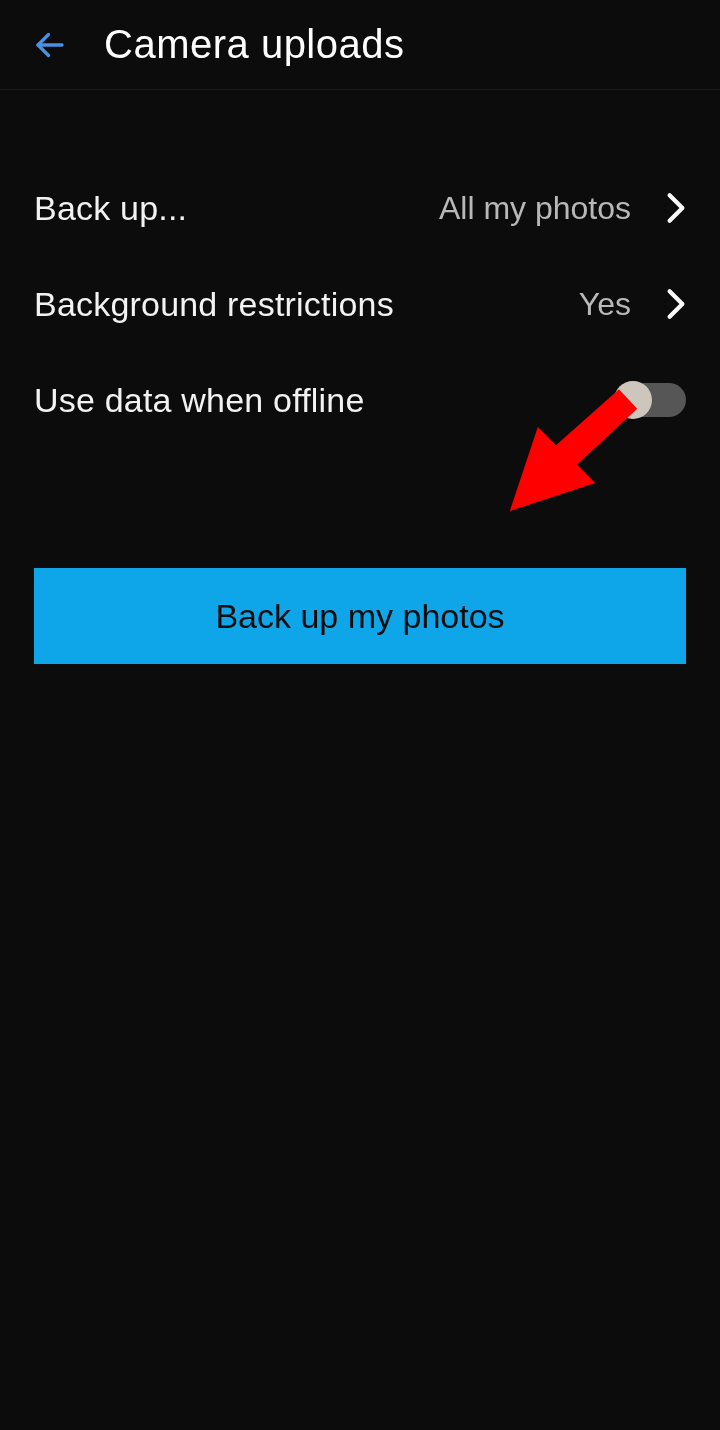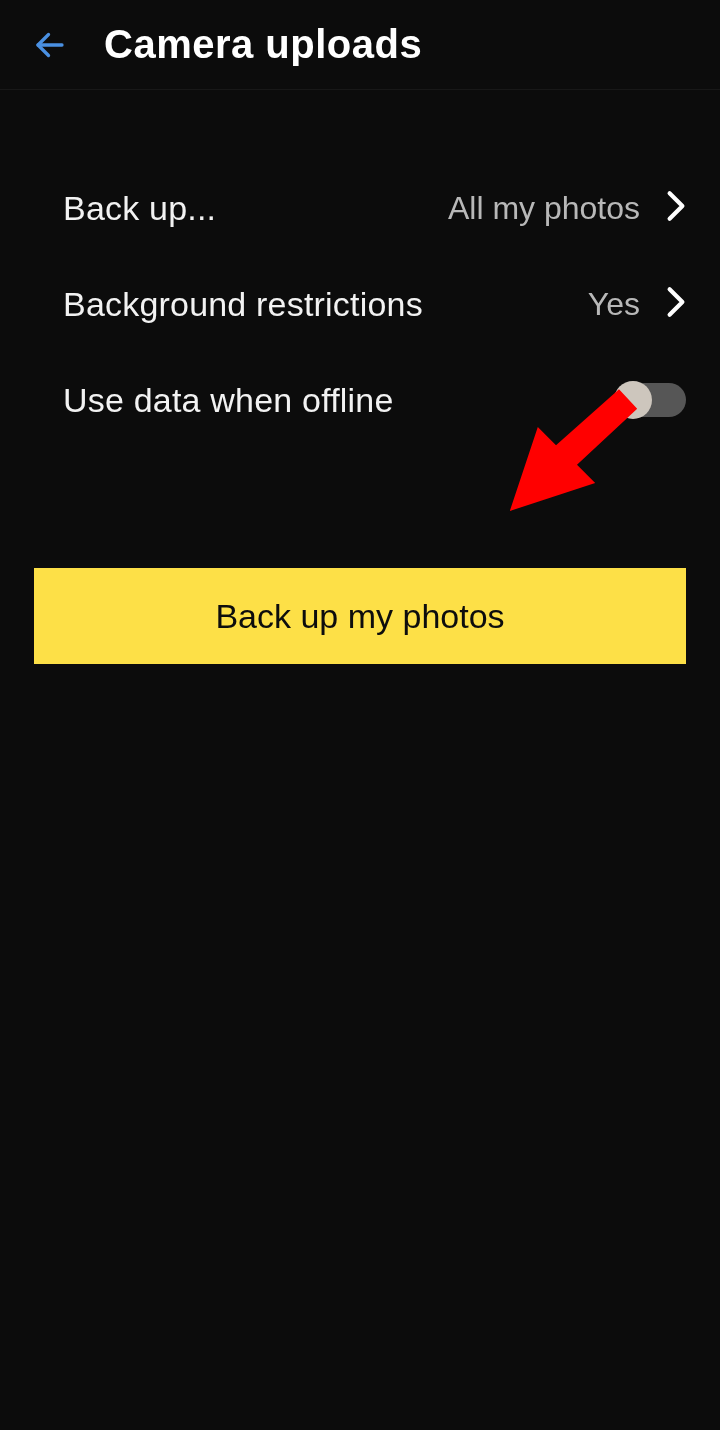--- a/index.html
+++ b/index.html
@@ -1,40 +1,40 @@
 <!DOCTYPE html>
 <html><head>
 <meta charset="utf-8">
 <style>
   * { margin: 0; padding: 0; box-sizing: border-box; }
   html, body { width: 720px; height: 1430px; background: #0c0c0c; font-family: -apple-system, Helvetica, Arial, sans-serif; color: #fff; overflow: hidden; }
   .screen { width: 720px; height: 1430px; position: relative; }
 
   .header { display: flex; align-items: center; height: 90px; padding: 0 20px; border-bottom: 1px solid rgba(255,255,255,0.05); }
   .back { width: 60px; display:flex; align-items:center; justify-content:center; }
-  .title { font-size: 40px; font-weight: 700; letter-spacing: 0.5px; margin-left: 24px; }
+  .title { font-size: 40px; font-weight: 400; letter-spacing: 0.5px; margin-left: 24px; }
 
   .content { padding-top: 70px; }
 
-  .row { display: flex; align-items: center; justify-content: space-between; height: 96px; padding: 0 34px; margin-left: 29px; }
+  .row { display: flex; align-items: center; justify-content: space-between; height: 96px; padding: 0 34px; }
   .row-label { font-size: 34px; font-weight: 400; color: #f2f2f2; letter-spacing: 0.2px; }
-  .row-right { display: flex; gap: 26px; }
+  .row-right { display: flex; align-items: center; gap: 35px; }
   .row-value { font-size: 32px; color: #b8b8b8; font-weight: 400; }
 
   .chevron svg { display:block; }
 
   .toggle { width: 68px; height: 34px; border-radius: 20px; position: relative; }
   .toggle .knob { width: 38px; height: 38px; border-radius: 50%; position: absolute; top: 50%; transform: translateY(-50%); }
   .toggle.on { background: #1e4a8a; }
   .toggle.on .knob { right: -4px; background: #1976ff; }
   .toggle.off { background: #565656; }
   .toggle.off .knob { left: -4px; background: #cdc6bd; }
 
   .cta-wrap { padding: 120px 34px 0; }
-  .cta { width: 100%; height: 96px; background: #fde047; color: #0d0d0d; font-size: 34px; font-weight: 500; display:flex; align-items:center; justify-content:center; border:none; }
+  .cta { width: 100%; height: 96px; background: #0ea5e9; color: #0d0d0d; font-size: 34px; font-weight: 500; display:flex; align-items:center; justify-content:center; border:none; }
 
   .arrow-annot { position:absolute; left:500px; top:378px; pointer-events:none; }
 </style>
 </head>
 <body>
 
 <div class="screen">
 
   <div class="header">
     <div class="back">

